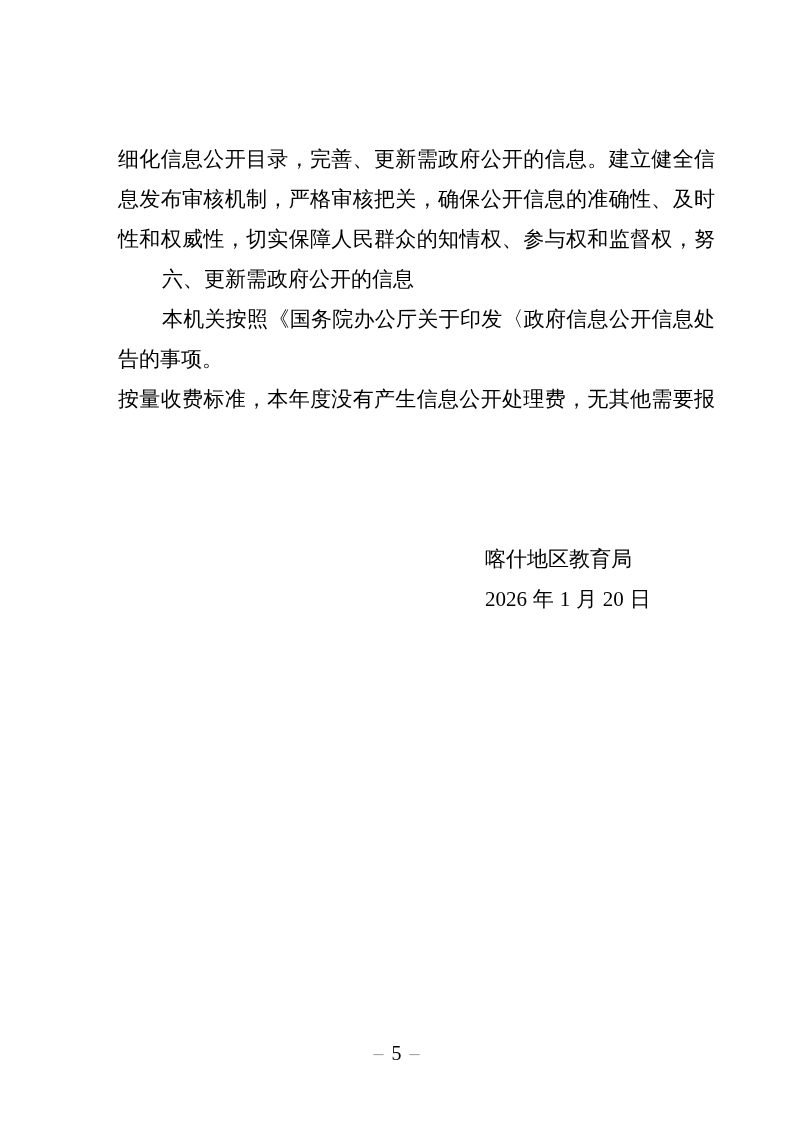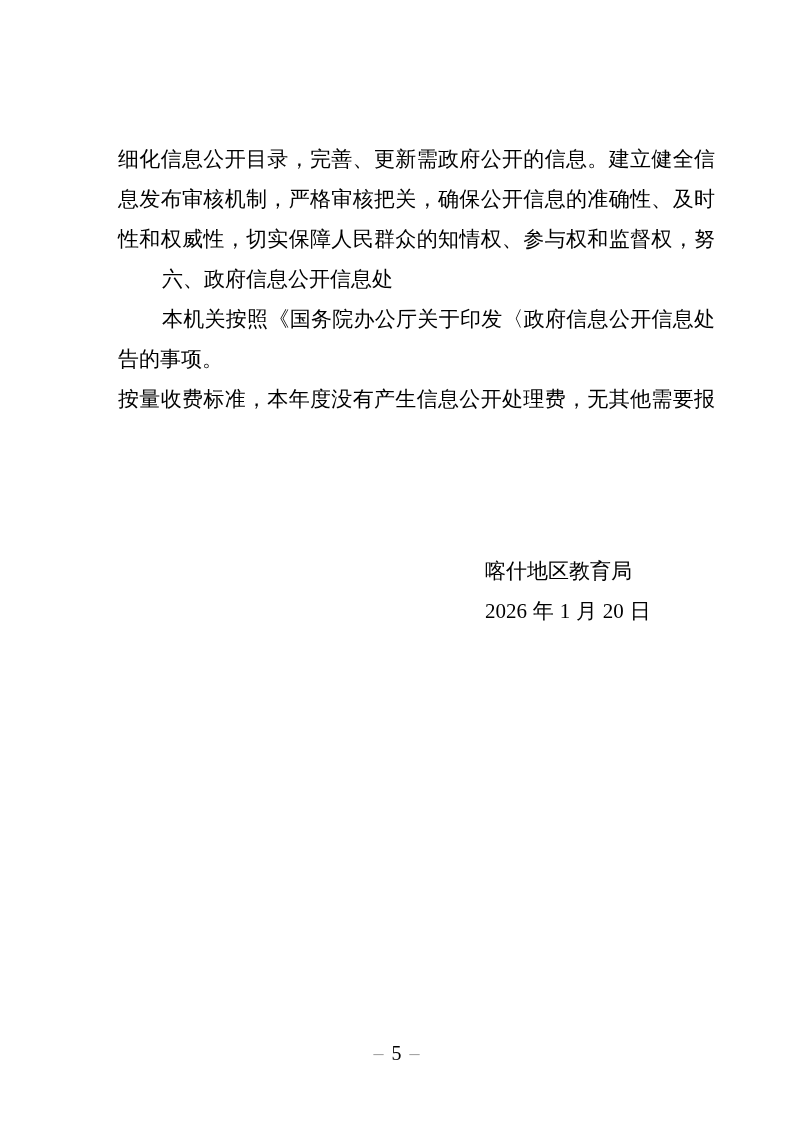--- a/index.html
+++ b/index.html
@@ -42,21 +42,20 @@
   .num {
     font-family: "Liberation Serif", serif;
   }
   .signature {
     position: absolute;
     left: 485px;
     top: 539px;
     font-size: 21px;
     line-height: 40px;
     color: #000000;
-    margin-top: 12px;
   }
   .sig-line {
     display: block;
     white-space: nowrap;
   }
   .footer {
     position: absolute;
     left: 0;
     right: 0;
     top: 1041px;
@@ -76,21 +75,21 @@
 </head>
 <body>
 
 <div class="page">
 
   <div class="text-block">
     <div class="ln just">细化信息公开目录，完善、更新需政府公开的信息。建立健全信</div>
     <div class="ln just">息发布审核机制，严格审核把关，确保公开信息的准确性、及时</div>
     <div class="ln just">性和权威性，切实保障人民群众的知情权、参与权和监督权，努</div>
 
-    <div class="ln ind">六、政府信息公开信息处</div>
+    <div class="ln ind">六、更新需政府公开的信息</div>
 
     <div class="ln just ind">本机关按照《国务院办公厅关于印发〈政府信息公开信息处</div>
     <div class="ln">告的事项。</div>
     <div class="ln just">按量收费标准，本年度没有产生信息公开处理费，无其他需要报</div>
   </div>
 
   <div class="signature">
     <div class="sig-line">喀什地区教育局</div>
     <div class="sig-line">
       <span class="num">2026</span><span> 年 </span><span class="num">1</span><span> 月 </span><span class="num">20</span><span> 日</span>

